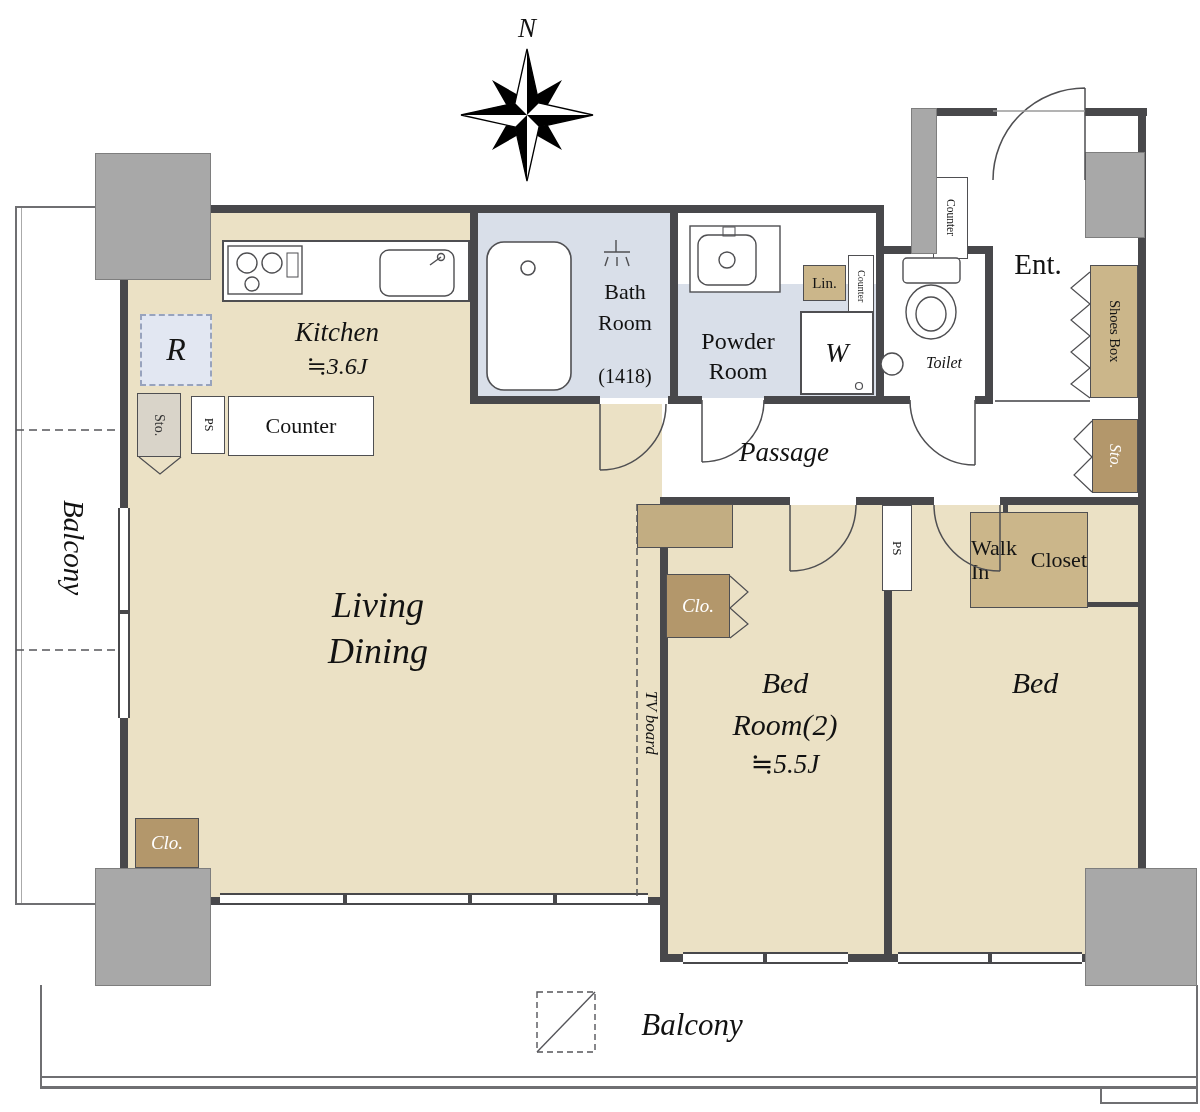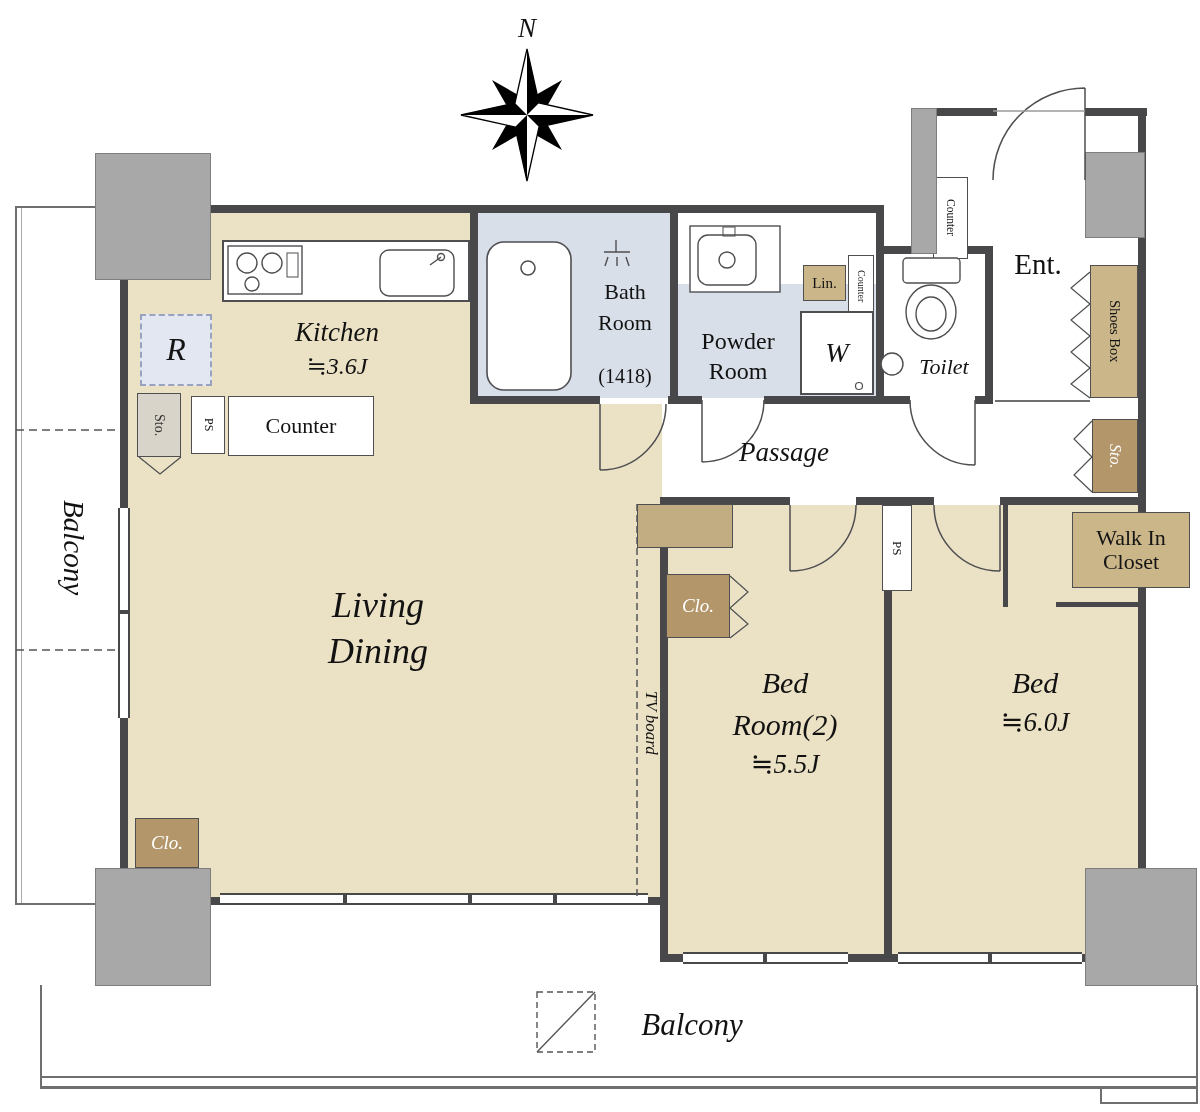--- a/index.html
+++ b/index.html
@@ -95,21 +95,21 @@
     </div>
   <div class="box white" style="left:933px;top:177px;width:35px;height:82px;">
     <span class="vert" style="font-size:11.5px;">Counter</span>
   </div>
   <div class="box tan" style="left:1090px;top:265px;width:48px;height:133px;">
     <span class="vert" style="font-size:14.5px;">Shoes Box</span>
   </div>
   <div class="box tand" style="left:1092px;top:419px;width:46px;height:74px;">
     <span class="vert it" style="font-size:16px;">Sto.</span>
   </div>
-  <div class="box tan" style="left:1072px;top:512px;width:118px;height:76px;flex-direction:column;font-size:22px;">
+  <div class="box tan" style="left:970px;top:512px;width:118px;height:96px;font-size:22px;">
     <span style="display:block;">Walk In</span>
     <span style="display:block;">Closet</span>
   </div>
   <div class="box white" style="left:882px;top:505px;width:30px;height:86px;">
     <span class="vert" style="font-size:13px;">PS</span>
   </div>
   <div class="box" style="left:637px;top:504px;width:96px;height:44px;background:#c2ad82;border-width:1px;"></div>
   <div class="box tand" style="left:666px;top:574px;width:64px;height:64px;font-size:19px;">
       <span class="it">Clo.</span>
     </div>
@@ -225,35 +225,34 @@
     <span style="display:block;">Bath</span>
     <span style="display:block;">Room</span>
     <span style="display:block;font-size:20px;margin-top:24px;">(1418)</span>
   </div>
 
   <div class="lbl" style="left:676px;top:326px;width:124px;font-size:24px;line-height:1.25;">
     <span style="display:block;">Powder</span>
     <span style="display:block;">Room</span>
   </div>
 
-  <div class="lbl it" style="left:902px;top:353px;width:84px;font-size:22px;">Toilet</div>
+  <div class="lbl it" style="left:902px;top:353px;width:84px;font-size:16px;">Toilet</div>
   <div class="lbl" style="left:992px;top:246px;width:92px;font-size:29px;">Ent.</div>
   <div class="lbl it" style="left:718px;top:436px;width:132px;font-size:27px;">Passage</div>
 
   <div class="lbl it" style="left:288px;top:582px;width:180px;font-size:36px;line-height:1.28;">
     <span style="display:block;">Living</span>
     <span style="display:block;">Dining</span>
   </div>
 
   <div class="lbl it" style="left:700px;top:662px;width:170px;font-size:30px;line-height:1.4;">
     <span style="display:block;">Bed</span>
     <span style="display:block;">Room(2)</span>
     <span style="display:block;font-size:27px;">≒5.5J</span>
   </div>
 
   <div class="lbl it" style="left:950px;top:662px;width:170px;font-size:30px;line-height:1.4;">
     <span style="display:block;">Bed</span>
-    <span style="display:block;font-size:27px;">≒6.0J</span>
   </div>
 
   <div class="lbl it vert" style="left:636px;top:640px;width:26px;height:165px;font-size:17px;">TV board</div>
 
 </div>
 
 </body></html>

